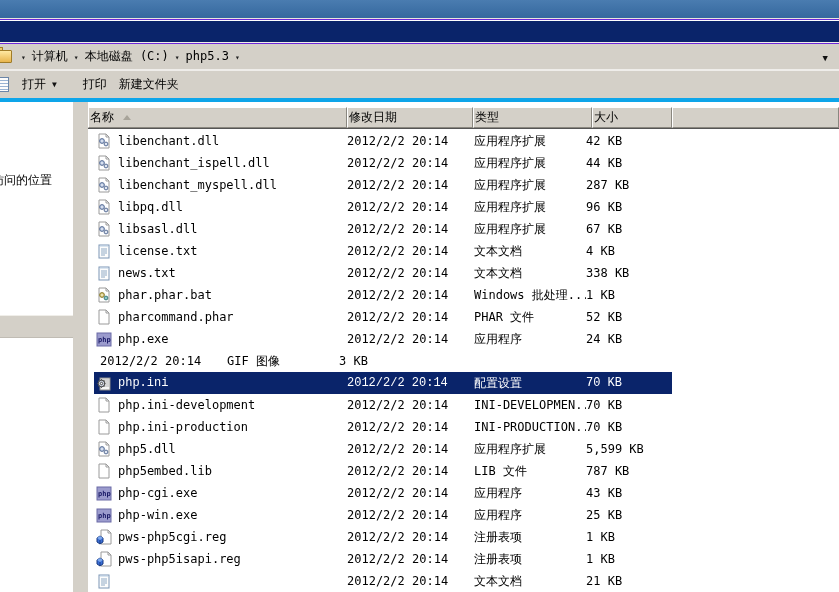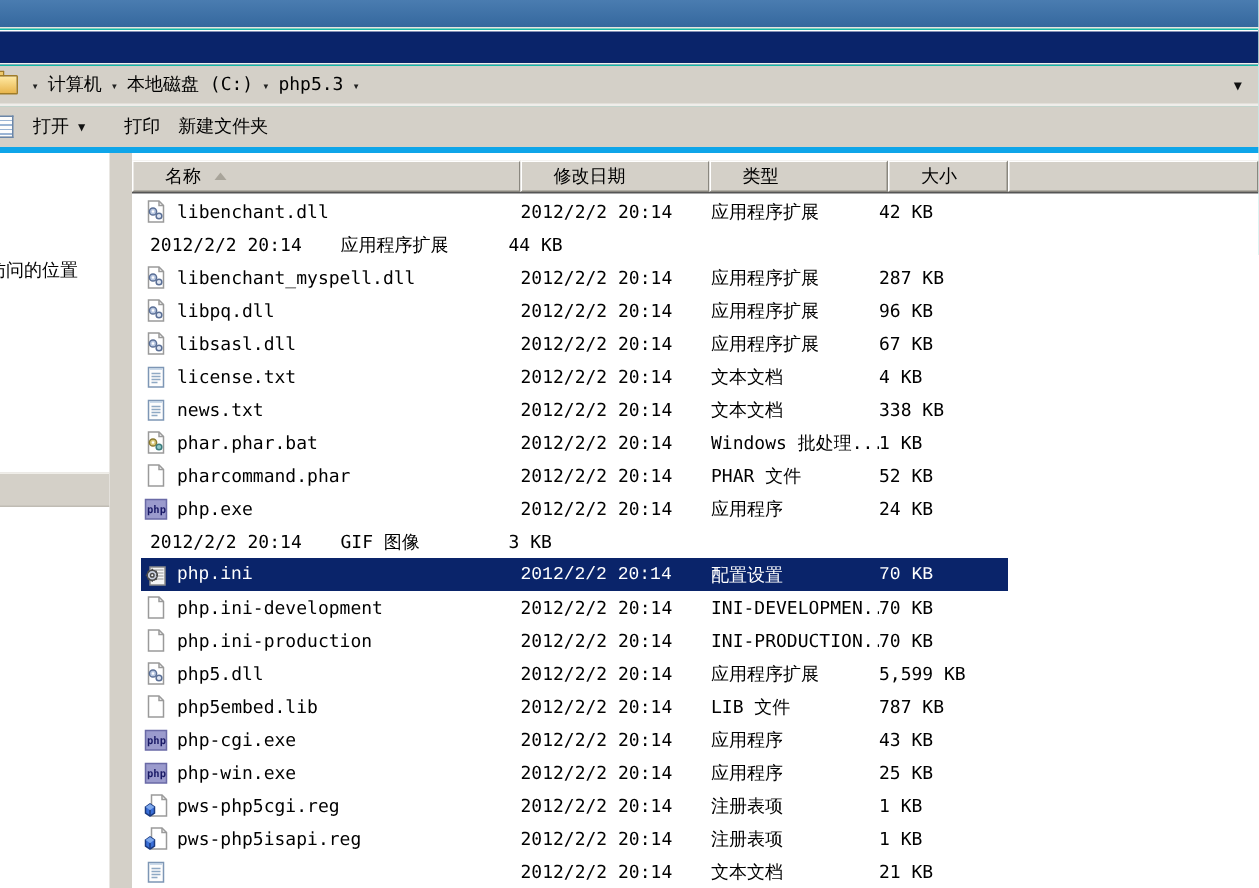--- a/index.html
+++ b/index.html
@@ -1,21 +1,21 @@
 <!DOCTYPE html>
 <html><head>
 <meta charset="utf-8">
 <style>
   * { margin:0; padding:0; box-sizing:border-box; }
   html,body { width:839px; height:592px; overflow:hidden; }
   body {
     font-family:"DejaVu Sans Mono","Liberation Mono",monospace;
     font-size:12px; color:#000; background:#fff; position:relative;
   }
-  .screen { position:absolute; inset:0; width:839px; height:592px; background:#14b8a6; }
+  .screen { position:absolute; inset:0; width:839px; height:592px; background:#6d28d9; }
 
   
   .strip-back  { position:absolute; left:0; top:0; width:839px; height:19px;
                  background:linear-gradient(#4a7cb0,#35689e);
                  border-bottom:1px solid #e8e5de; }
   .strip-title { position:absolute; left:0; top:20px; width:839px; height:23px;
                  background:#0a246a; border-top:1px solid #fff; border-bottom:1px solid #f2f0ea; }
 
   
   .addressbar { position:absolute; left:0; top:44px; width:839px; height:27px;
@@ -49,21 +49,21 @@
                   background:#d4d0c8; border-top:1px solid #f0eee9; border-bottom:1px solid #c0bcb4; }
   .pane-divider { position:absolute; left:73px; top:0; width:15px; height:490px; background:#d4d0c8; }
 
   .listpane { position:absolute; left:88px; top:0; width:751px; height:490px; background:#fff; }
 
   
   .hdr { position:absolute; left:0; top:5px; width:751px; height:22px; display:flex;
          border-bottom:1px solid #555; }
   .hcell { background:#d4d0c8; border-top:1px solid #fff; border-left:1px solid #fff;
            border-right:1px solid #8a877f; border-bottom:1px solid #8a877f;
-           display:flex; align-items:center; padding-left:21px; color:#000; }
+           display:flex; align-items:center; padding-left:1px; color:#000; }
   .hc-name { width:259px; } .hc-date { width:126px; } .hc-type { width:119px; }
   .hc-size { width:80px; }  .hc-fill { flex:1; padding-left:0; }
   .sort-asc { width:0; height:0; margin-left:9px;
               border-left:4px solid transparent; border-right:4px solid transparent;
               border-bottom:5px solid #a8a49a; }
 
   
   .rows { position:absolute; left:0; top:28px; width:751px; height:462px; overflow:hidden; }
   .frow { position:relative; height:22px; display:flex; align-items:center;
           width:578px; margin-left:6px; }
@@ -135,20 +135,32 @@
                   <circle cx="6" cy="8" r="0.8" fill="#fff"></circle>
                 </svg>
               </span>
               <span>libenchant.dll</span>
             </span>
             <span class="c-date">2012/2/2 20:14</span>
             <span class="c-type">应用程序扩展</span>
             <span class="c-size">42 KB</span>
           </div>
           <div class="frow">
+            <span class="c-name">
+              <span class="fico">
+                <svg width="16" height="16">
+                  <path d="M3 1h7l3 3v11H3z" fill="#fff" stroke="#9a9a9a"></path>
+                  <path d="M10 1v3h3" fill="none" stroke="#9a9a9a"></path>
+                  <circle cx="6" cy="8" r="2.4" fill="#b9c8e2" stroke="#5a6f96"></circle>
+                  <circle cx="10" cy="11" r="1.9" fill="#dfe6f2" stroke="#5a6f96"></circle>
+                  <circle cx="6" cy="8" r="0.8" fill="#fff"></circle>
+                </svg>
+              </span>
+              <span>libenchant_ispell.dll</span>
+            </span>
             <span class="c-date">2012/2/2 20:14</span>
             <span class="c-type">应用程序扩展</span>
             <span class="c-size">44 KB</span>
           </div>
           <div class="frow">
             <span class="c-name">
               <span class="fico">
                 <svg width="16" height="16">
                   <path d="M3 1h7l3 3v11H3z" fill="#fff" stroke="#9a9a9a"></path>
                   <path d="M10 1v3h3" fill="none" stroke="#9a9a9a"></path>

